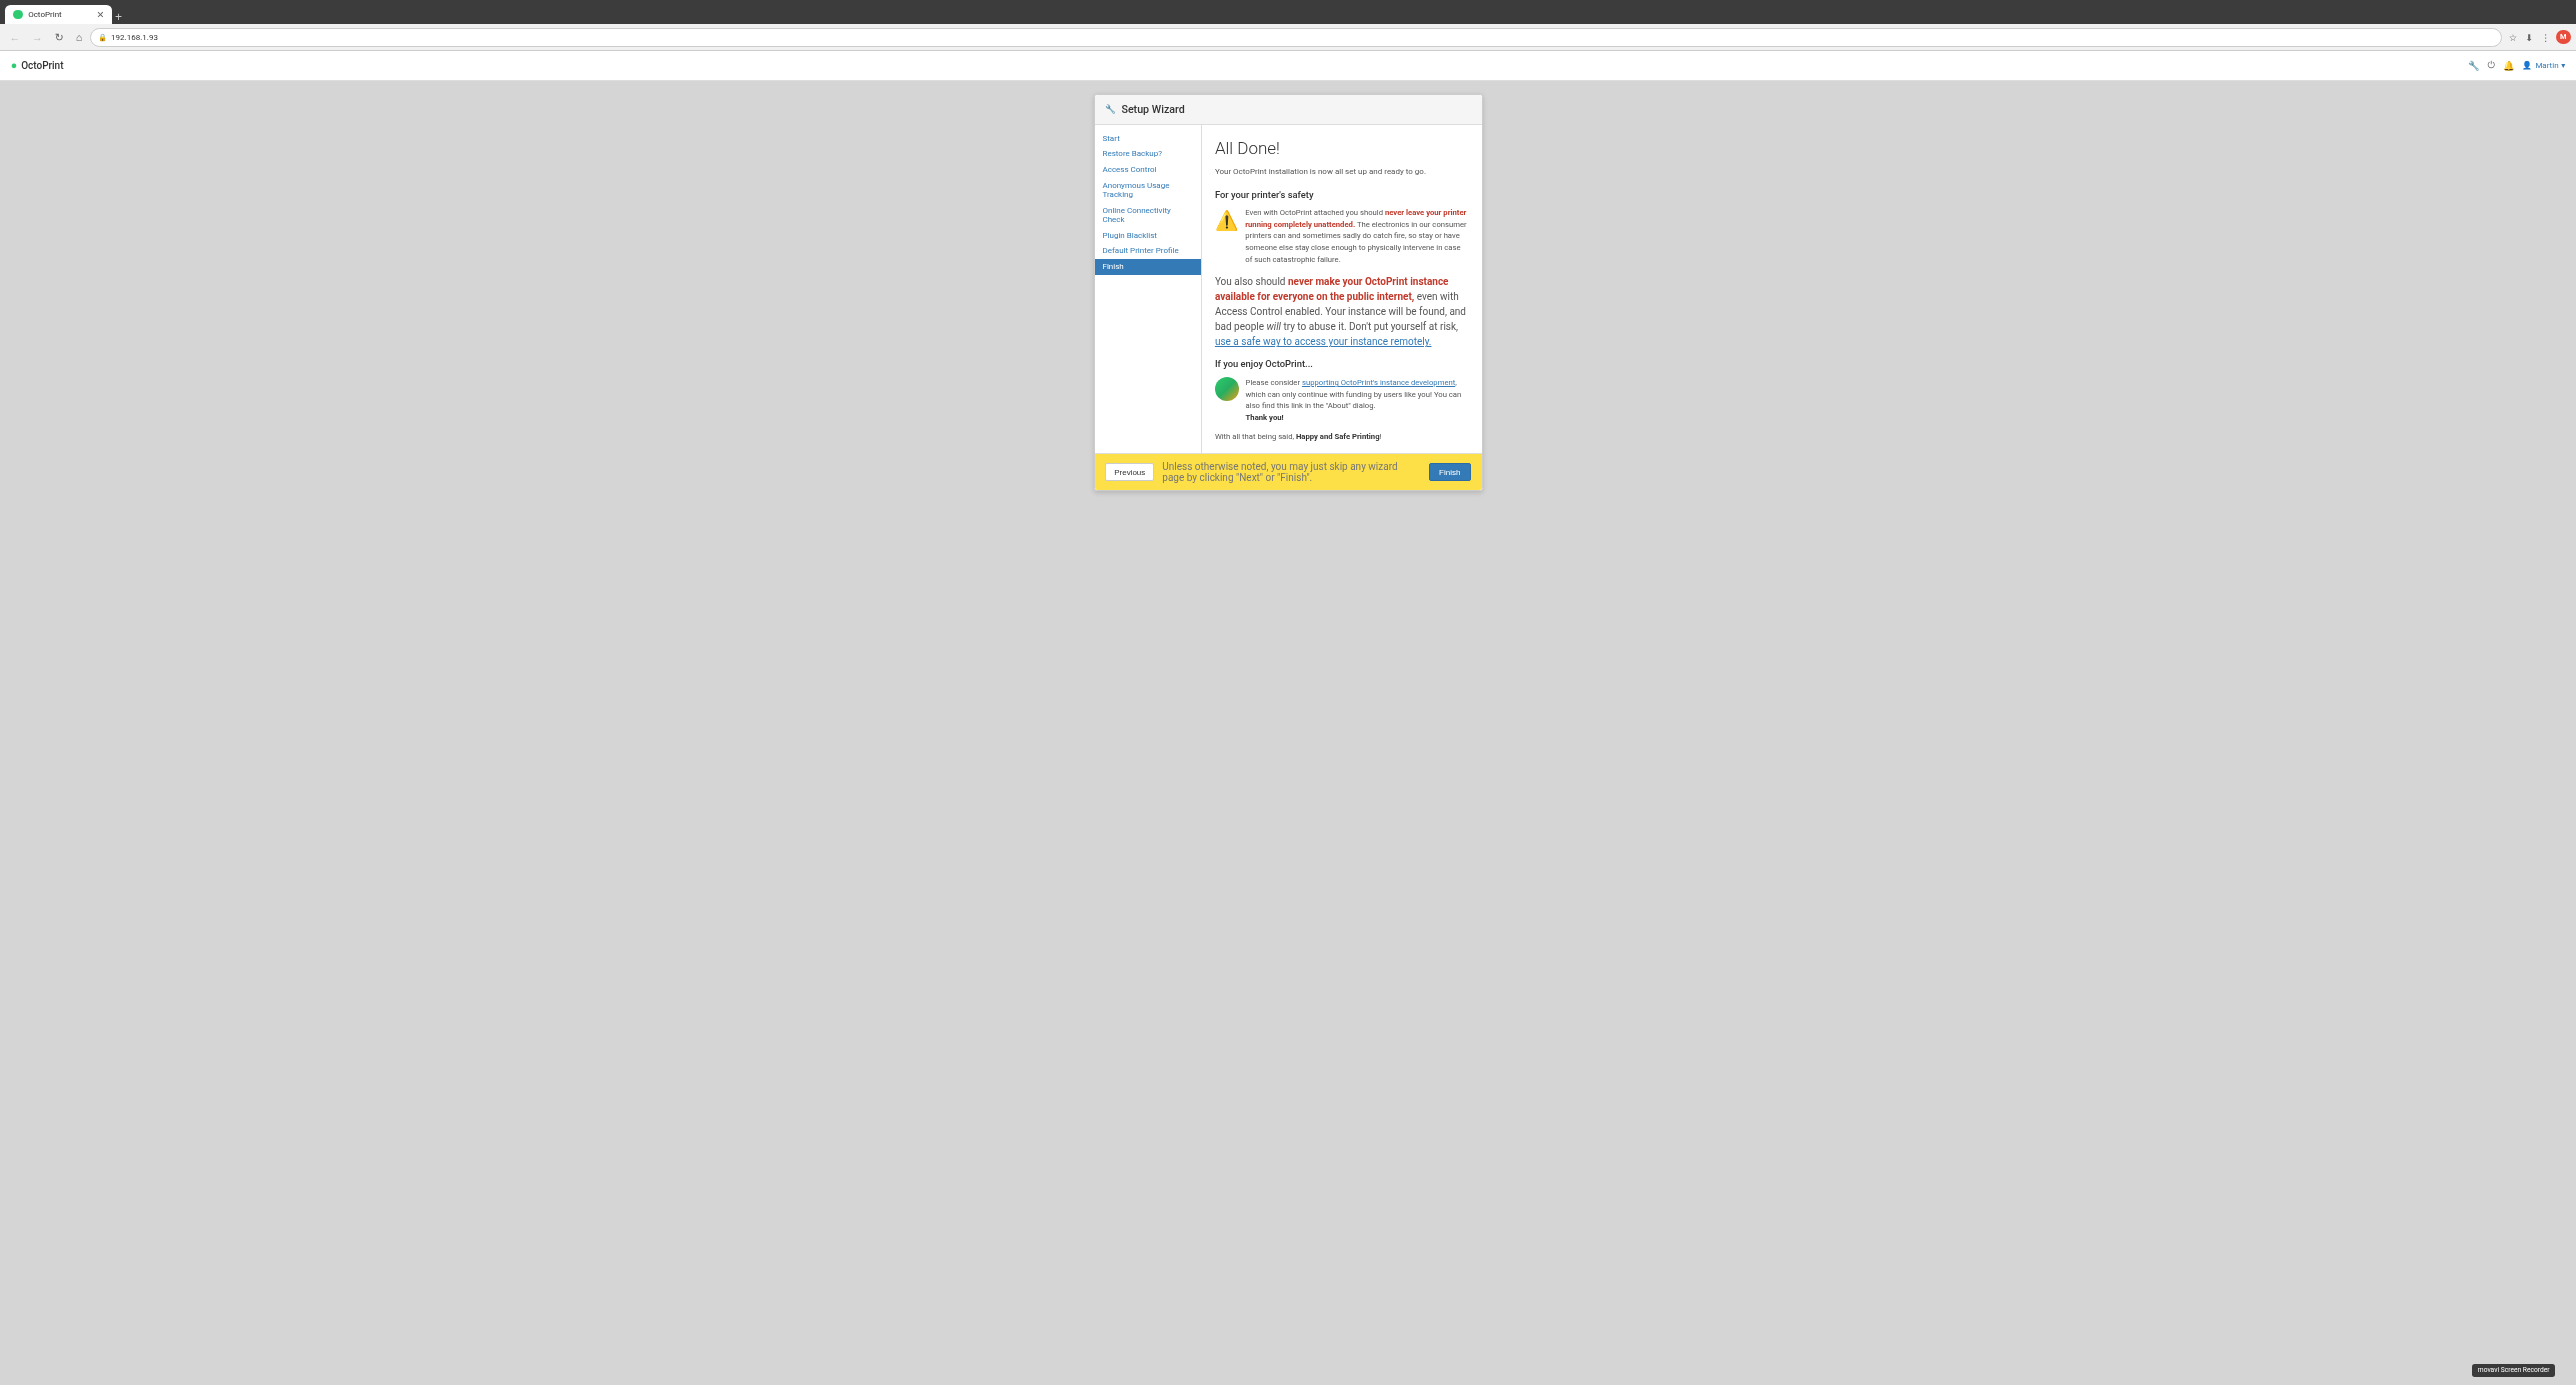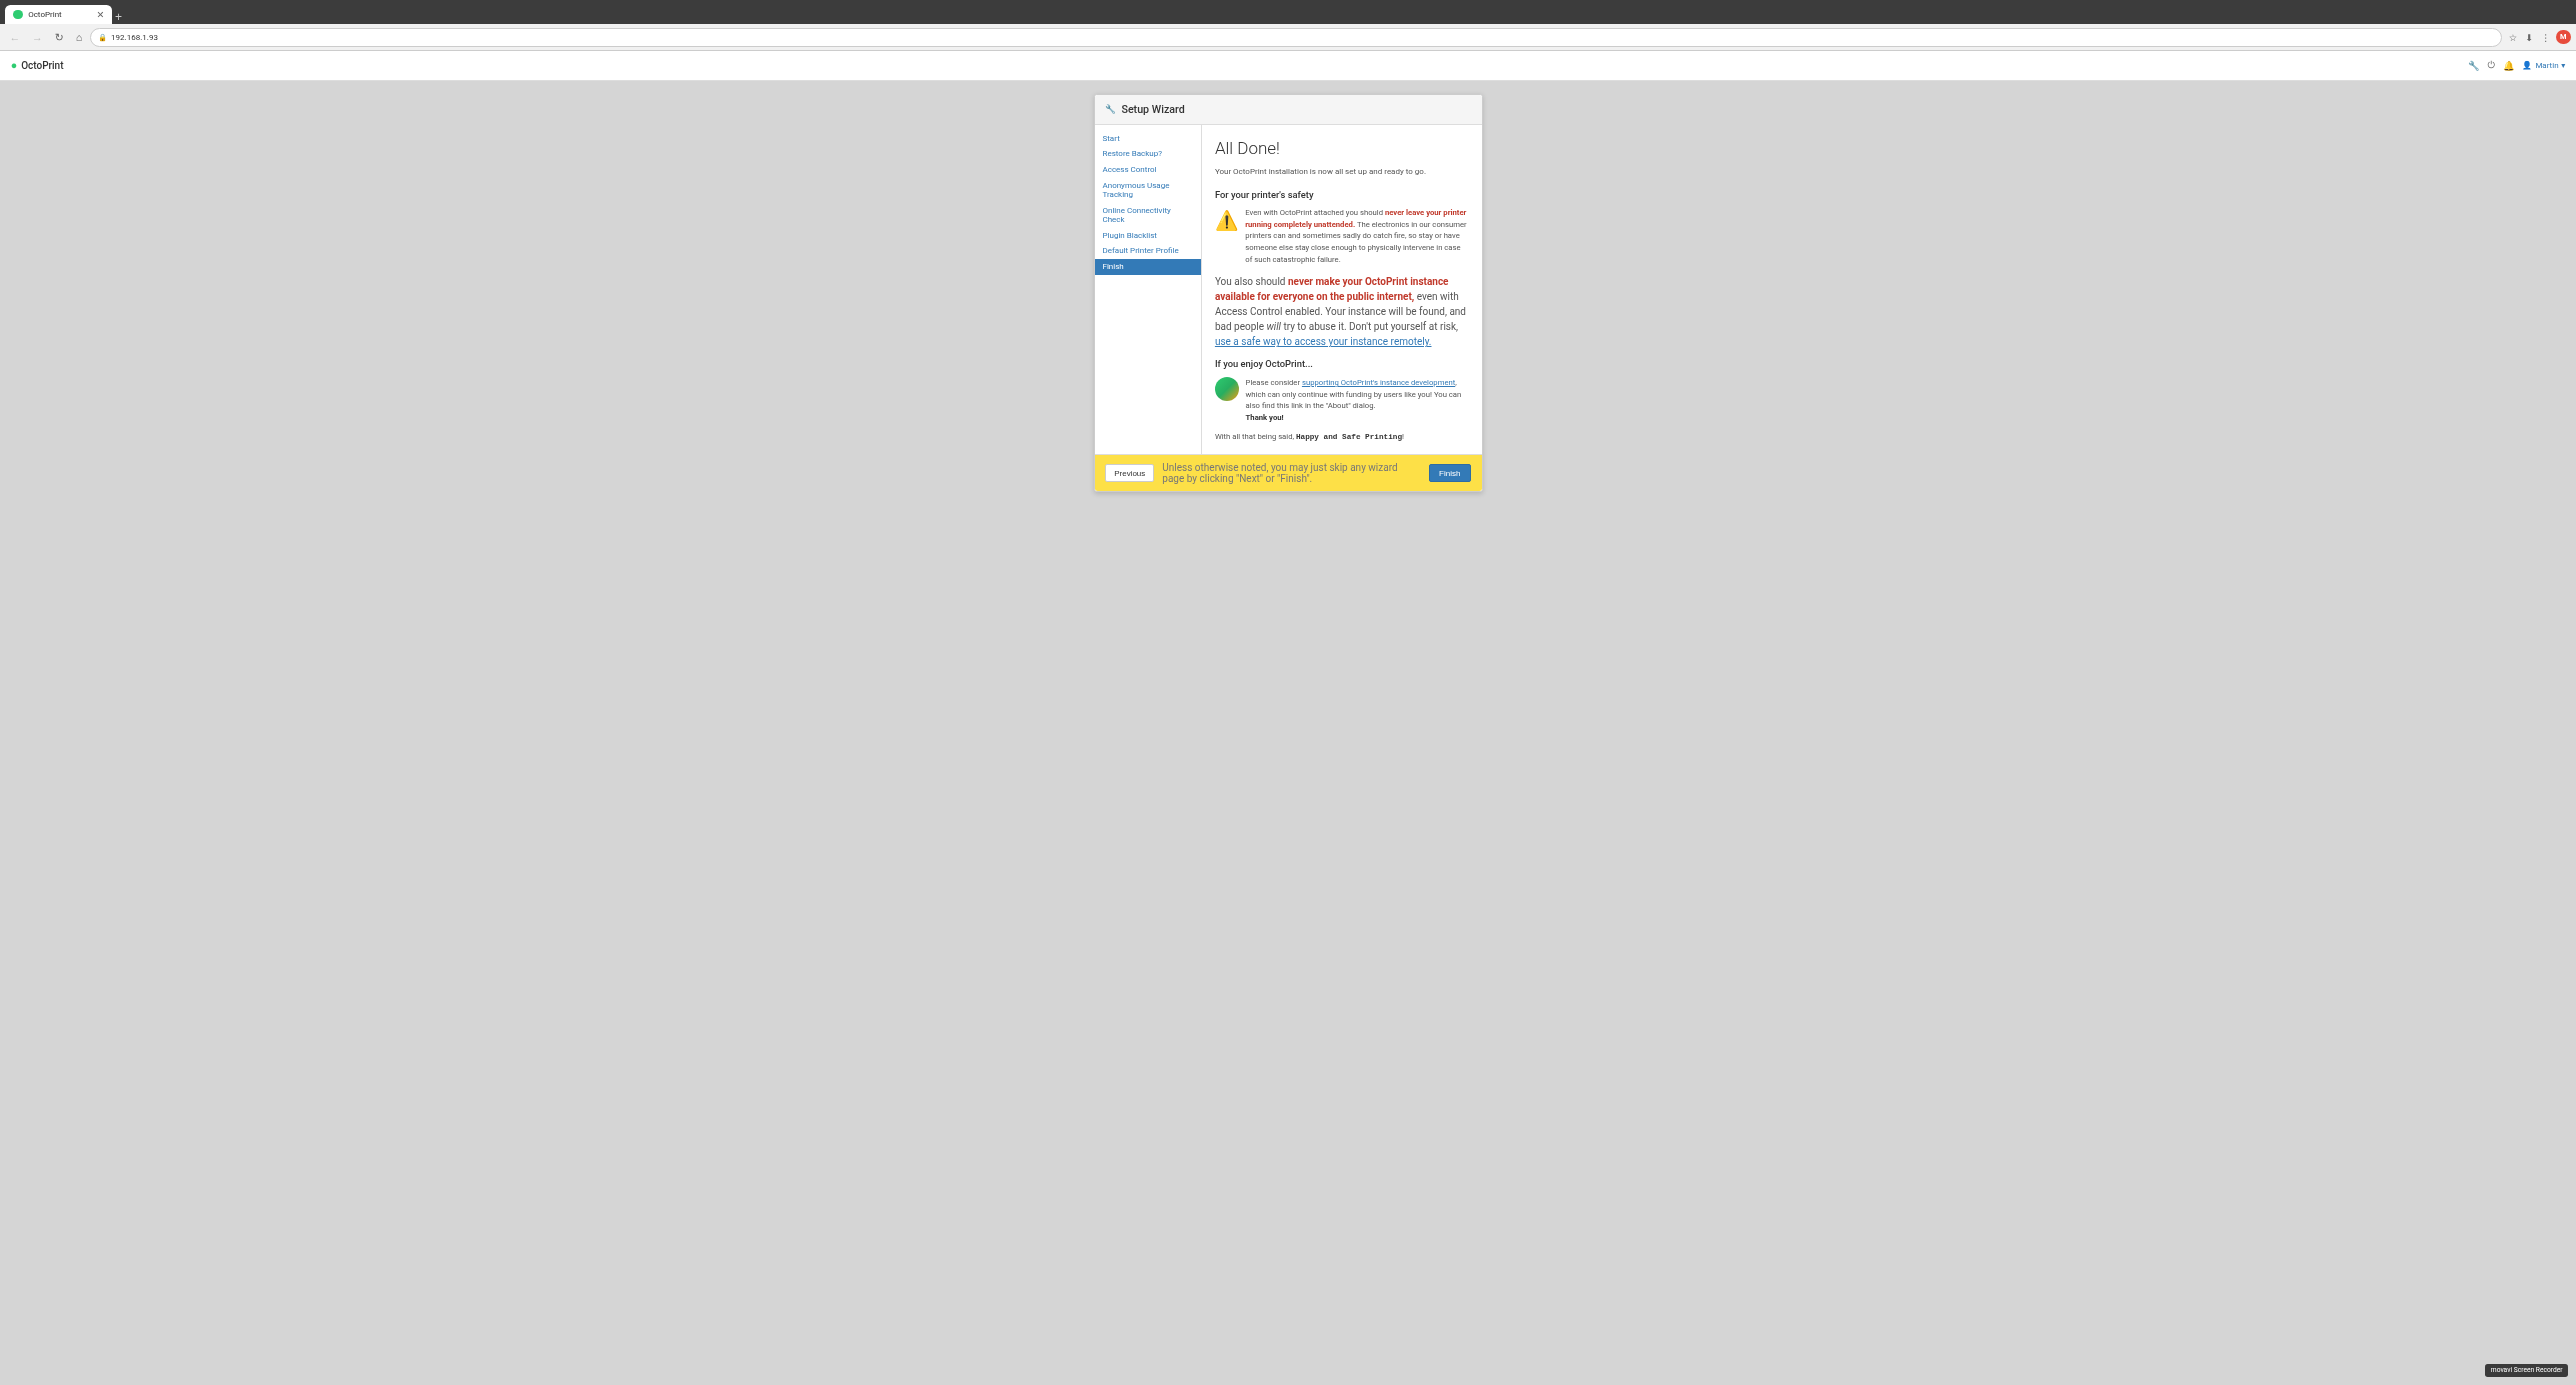--- a/index.html
+++ b/index.html
@@ -321,21 +321,20 @@
     .support-text strong {
       color: #333;
     }
 
     .final-text {
       font-size: 7.7px;
       color: #555;
     }
     .final-text strong {
       color: #333;
-      font-family: Liberation Mono, monospace;
     }
 
     
     .wizard-footer {
       border-top: 0.7px solid #ddd;
       padding: 6.7px 10.7px;
       display: flex;
       align-items: center;
       gap: 8px;
       background: #fde047;
@@ -364,21 +363,21 @@
       font-size: 8px;
       cursor: pointer;
     }
 
     .wrench-icon { display: inline-block; }
 
     
     .screen-recorder-badge {
       position: fixed;
       bottom: 8px;
-      right: 8px;
+      right: 21px;
       background: rgba(30,30,30,0.85);
       color: #fff;
       font-size: 6.7px;
       padding: 2.7px 5.4px;
       border-radius: 2.7px;
     }
   </style>
 </head>
 <body>
 

